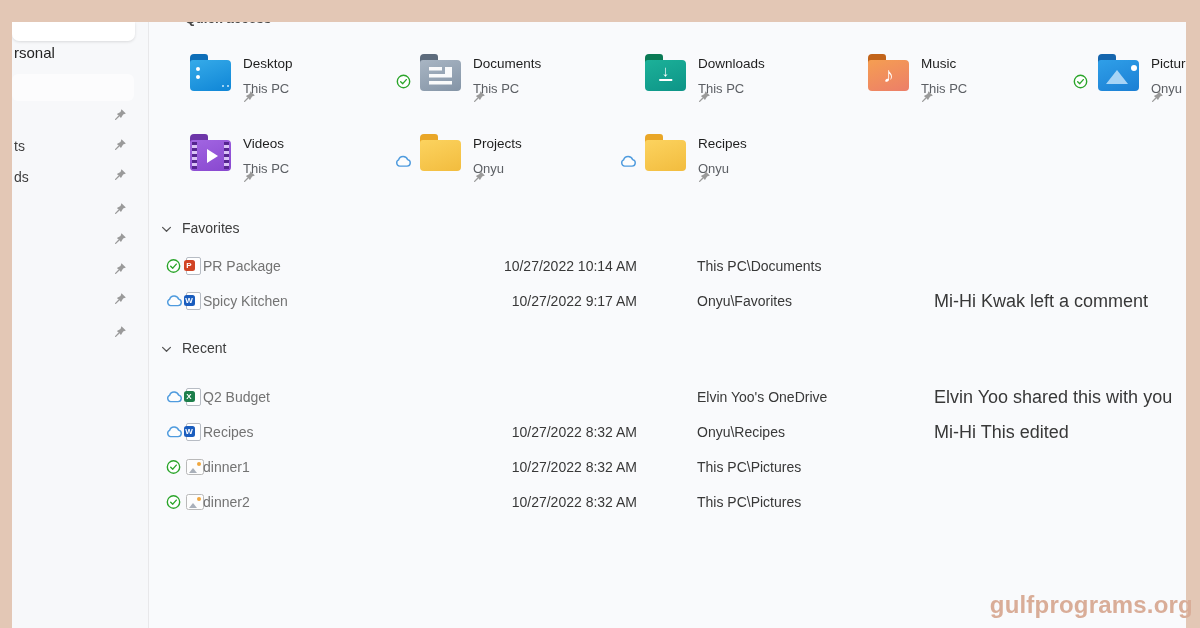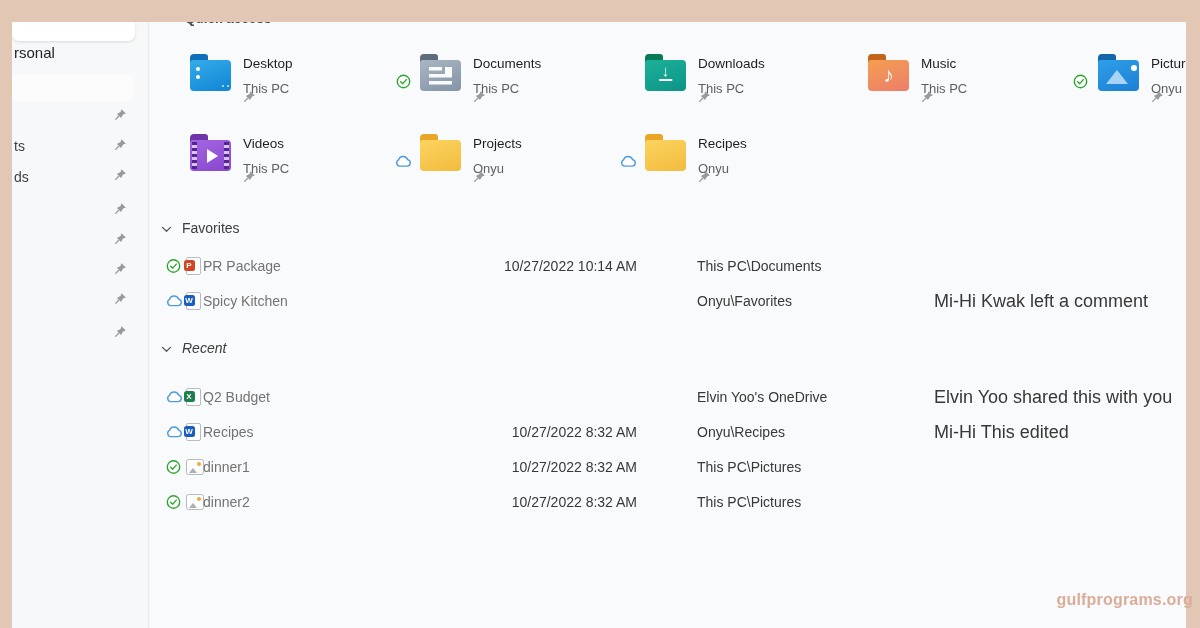--- a/index.html
+++ b/index.html
@@ -99,21 +99,21 @@
   .doc-icon.image{width:16px;height:14px;border-color:#b9b9b9;border-radius:2.5px;background:#fdfdfd;}
   .doc-icon.image::before{content:"";position:absolute;right:2px;top:2px;width:4.5px;height:4.5px;border-radius:50%;background:#f0a73e;}
   .doc-icon.image::after{content:"";position:absolute;left:1.5px;bottom:1px;width:0;height:0;
     border-left:4.5px solid transparent;border-right:4.5px solid transparent;border-bottom:5.5px solid #a9b0ba;}
 
   
   .frame{position:absolute;background:#e3c7b5;z-index:10;}
   .frame.top{left:0;top:0;width:1200px;height:22px;}
   .frame.left{left:0;top:22px;width:12px;bottom:0;}
   .frame.right{right:0;top:22px;width:14px;bottom:0;}
-  .watermark{position:absolute;right:7px;top:591px;z-index:11;font-size:16px;font-weight:800;
+  .watermark{position:absolute;right:7px;top:591px;z-index:11;font-size:24px;font-weight:800;
     color:#d9ad98;letter-spacing:.2px;}
 </style>
 </head>
 <body>
 
 <div id="canvas">
 
   <div class="sidebar">
     <div class="side-topbox"></div>
     <div class="side-label">rsonal</div>
@@ -301,28 +301,29 @@
   </div>
 
   <div class="frow">
     <span class="status"><svg width="17" height="13" viewBox="0 0 24 17">
                 <path d="M6.5 15 h10.5 a4.6 4.6 0 0 0 .9-9.1 A6.8 6.8 0 0 0 5 6.3 A4.6 4.6 0 0 0 6.5 15 Z" fill="#fdfdfd" stroke="#4f9bde" stroke-width="2"></path>
               </svg></span>
     <span class="doc-icon word">
               <span class="badge word">W</span>
             </span>
     <span class="r-name">Spicy Kitchen</span>
+    <span class="r-date">10/27/2022 9:17 AM</span>
     <span class="r-loc">Onyu\Favorites</span>
     <span class="r-act">Mi-Hi Kwak left a comment</span>
   </div>
 </div>
   </div>
 
   <div class="section">
-    <div class="sec-head" style="top: 338px; font-style: italic;">
+    <div class="sec-head" style="top: 338px;">
       <span class="chev"><svg width="11" height="7" viewBox="0 0 12 8">
               <path d="M1.5 1.5 L6 6 L10.5 1.5" fill="none" stroke="#555" stroke-width="1.4" stroke-linecap="round" stroke-linejoin="round"></path>
             </svg></span>
       <span class="sec-label">Recent</span>
     </div>
     <div class="sec-rows" style="top: 379px;">
   <div class="frow">
     <span class="status"><svg width="17" height="13" viewBox="0 0 24 17">
                 <path d="M6.5 15 h10.5 a4.6 4.6 0 0 0 .9-9.1 A6.8 6.8 0 0 0 5 6.3 A4.6 4.6 0 0 0 6.5 15 Z" fill="#fdfdfd" stroke="#4f9bde" stroke-width="2"></path>
               </svg></span>

